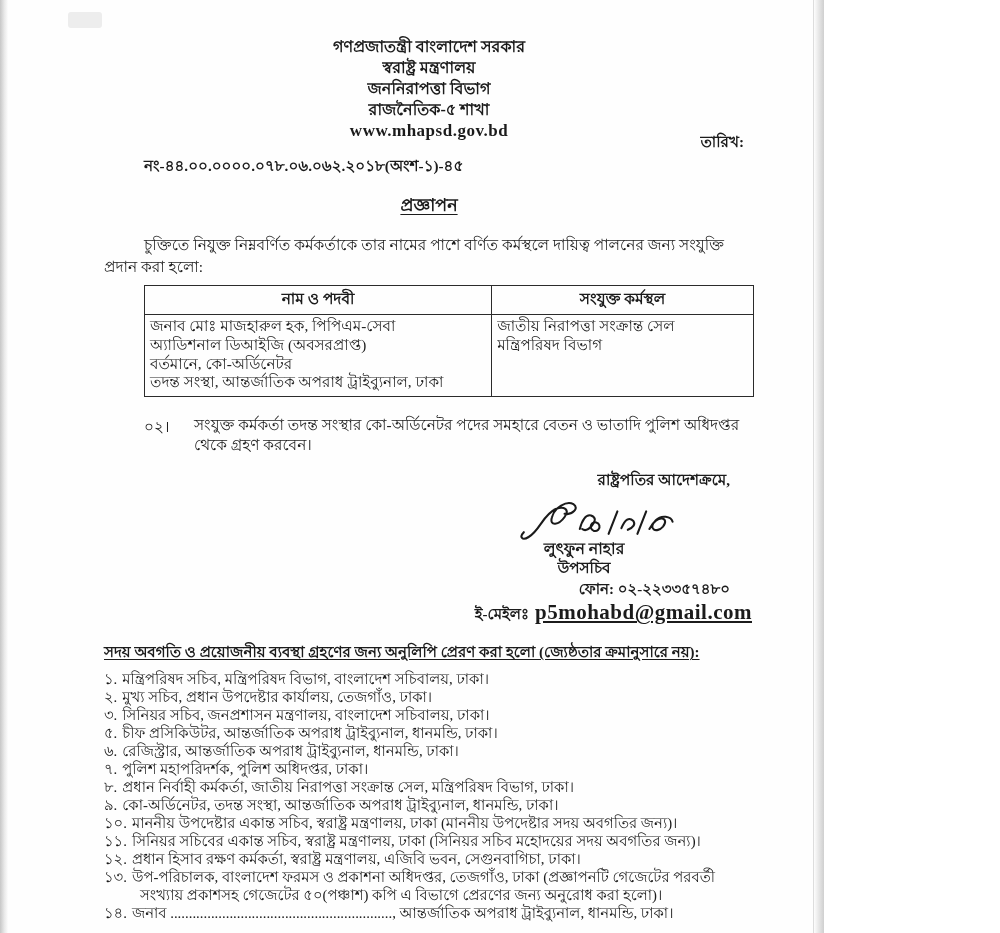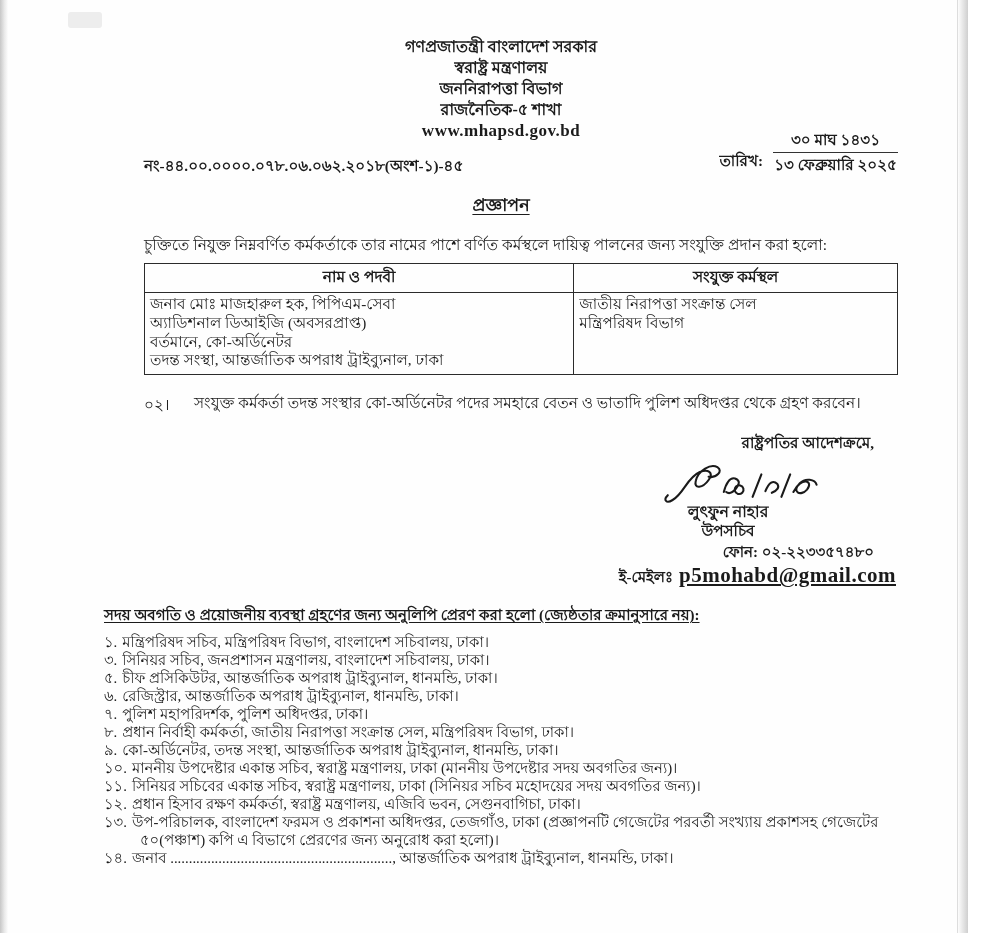--- a/index.html
+++ b/index.html
@@ -7,21 +7,21 @@
     padding: 0;
     background: #ffffff;
     width: 1000px;
     height: 933px;
     overflow: hidden;
     font-family: "Liberation Serif", "DejaVu Sans", serif;
     color: #1b1b1b;
   }
   .page {
     position: relative;
-    width: 968px;
+    width: 824px;
     height: 933px;
     background: #fefefe;
   }
   .edge-left {
     position: absolute; left: 0; top: 0; width: 8px; height: 933px;
     background: linear-gradient(to right, #c7c7c7, #e9e9e9 55%, #fdfdfd);
   }
   .edge-right {
     position: absolute; right: 0; top: 0; width: 10px; height: 933px;
     background: linear-gradient(to left, #cfcfcf, #e6e6e6 50%, #fdfdfd);
@@ -137,24 +137,20 @@
       <div class="bn-line">স্বরাষ্ট্র মন্ত্রণালয়</div>
       <div class="bn-line">জননিরাপত্তা বিভাগ</div>
       <div class="bn-line">রাজনৈতিক-৫ শাখা</div>
       <div class="website">www.mhapsd.gov.bd</div>
     </div>
 
     <div class="meta-row">
       <div class="ref-no">নং-৪৪.০০.০০০০.০৭৮.০৬.০৬২.২০১৮(অংশ-১)-৪৫</div>
       <div class="date-block">
         <span class="date-label">তারিখ:</span>
-        <span class="date-col">
-          <span class="date-top" style="display:block">৩০ মাঘ ১৪৩১</span>
-          <span class="date-bottom" style="display:block">১৩ ফেব্রুয়ারি ২০২৫</span>
-        </span>
       </div>
     </div>
 
     <div class="title-wrap">
       <span class="doc-title">প্রজ্ঞাপন</span>
     </div>
 
     <p class="intro">চুক্তিতে নিযুক্ত নিম্নবর্ণিত কর্মকর্তাকে তার নামের পাশে বর্ণিত কর্মস্থলে দায়িত্ব পালনের জন্য সংযুক্তি প্রদান করা হলো:</p>
 
     <table class="assign">
@@ -202,20 +198,21 @@
       <div class="sig-phone">ফোন: ০২-২২৩৩৫৭৪৮০</div>
       <div class="sig-email">
         <span class="lbl">ই-মেইলঃ</span><span class="addr">p5mohabd@gmail.com</span>
       </div>
     </div>
 
     <div class="dist-intro">সদয় অবগতি ও প্রয়োজনীয় ব্যবস্থা গ্রহণের জন্য অনুলিপি প্রেরণ করা হলো (জ্যেষ্ঠতার ক্রমানুসারে নয়):</div>
 
     <div class="dist-list">
       <div class="dist-item"><span class="n">১.</span><span>মন্ত্রিপরিষদ সচিব, মন্ত্রিপরিষদ বিভাগ, বাংলাদেশ সচিবালয়, ঢাকা।</span></div>
+      <div class="dist-item"><span class="n">২.</span><span>মুখ্য সচিব, প্রধান উপদেষ্টার কার্যালয়, তেজগাঁও, ঢাকা।</span></div>
       <div class="dist-item"><span class="n">৩.</span><span>সিনিয়র সচিব, জনপ্রশাসন মন্ত্রণালয়, বাংলাদেশ সচিবালয়, ঢাকা।</span></div>
       <div class="dist-item"><span class="n">৫.</span><span>চীফ প্রসিকিউটর, আন্তর্জাতিক অপরাধ ট্রাইব্যুনাল, ধানমন্ডি, ঢাকা।</span></div>
       <div class="dist-item"><span class="n">৬.</span><span>রেজিস্ট্রার, আন্তর্জাতিক অপরাধ ট্রাইব্যুনাল, ধানমন্ডি, ঢাকা।</span></div>
       <div class="dist-item"><span class="n">৭.</span><span>পুলিশ মহাপরিদর্শক, পুলিশ অধিদপ্তর, ঢাকা।</span></div>
       <div class="dist-item"><span class="n">৮.</span><span>প্রধান নির্বাহী কর্মকর্তা, জাতীয় নিরাপত্তা সংক্রান্ত সেল, মন্ত্রিপরিষদ বিভাগ, ঢাকা।</span></div>
       <div class="dist-item"><span class="n">৯.</span><span>কো-অর্ডিনেটর, তদন্ত সংস্থা, আন্তর্জাতিক অপরাধ ট্রাইব্যুনাল, ধানমন্ডি, ঢাকা।</span></div>
       <div class="dist-item"><span class="n">১০.</span><span>মাননীয় উপদেষ্টার একান্ত সচিব, স্বরাষ্ট্র মন্ত্রণালয়, ঢাকা (মাননীয় উপদেষ্টার সদয় অবগতির জন্য)।</span></div>
       <div class="dist-item"><span class="n">১১.</span><span>সিনিয়র সচিবের একান্ত সচিব, স্বরাষ্ট্র মন্ত্রণালয়, ঢাকা (সিনিয়র সচিব মহোদয়ের সদয় অবগতির জন্য)।</span></div>
       <div class="dist-item"><span class="n">১২.</span><span>প্রধান হিসাব রক্ষণ কর্মকর্তা, স্বরাষ্ট্র মন্ত্রণালয়, এজিবি ভবন, সেগুনবাগিচা, ঢাকা।</span></div>
       <div class="dist-item"><span class="n">১৩.</span><span>উপ-পরিচালক, বাংলাদেশ ফরমস ও প্রকাশনা অধিদপ্তর, তেজগাঁও, ঢাকা (প্রজ্ঞাপনটি গেজেটের পরবর্তী সংখ্যায় প্রকাশসহ গেজেটের ৫০(পঞ্চাশ) কপি এ বিভাগে প্রেরণের জন্য অনুরোধ করা হলো)।</span></div>

